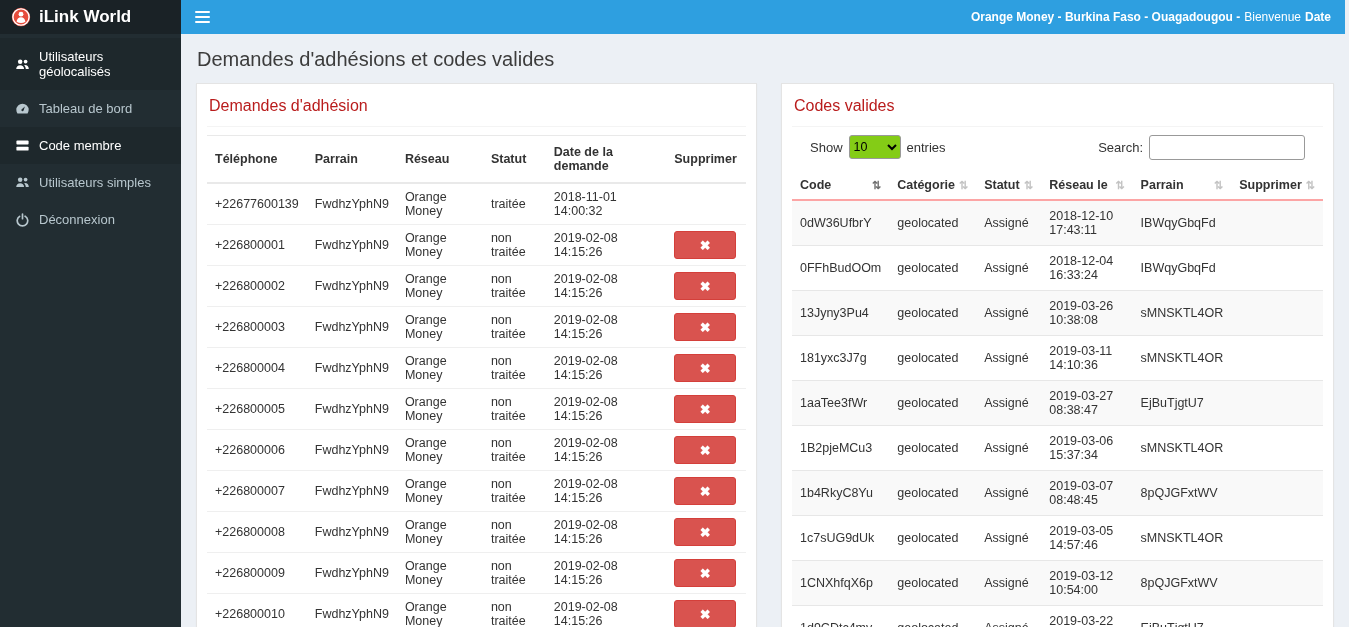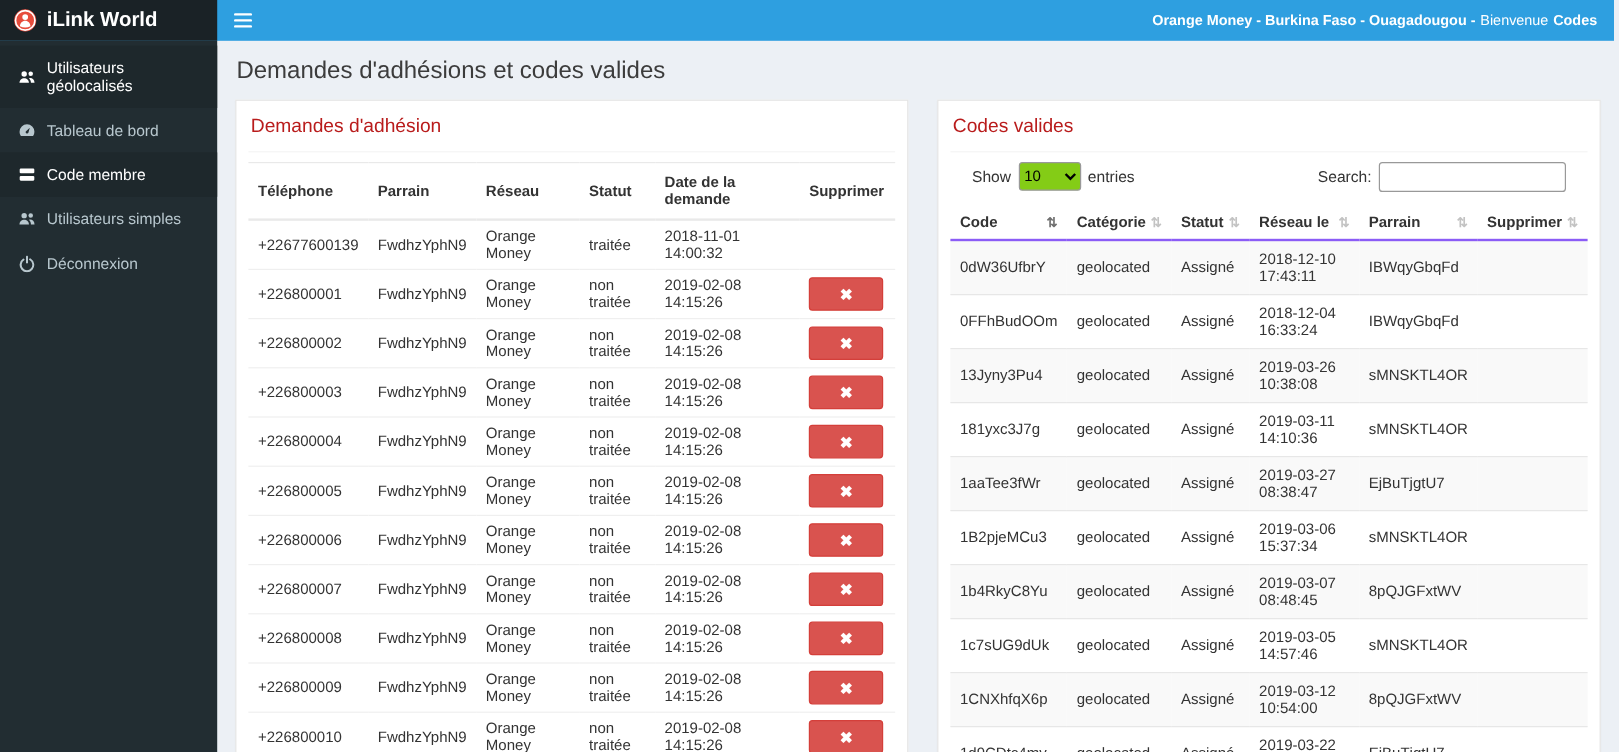--- a/index.html
+++ b/index.html
@@ -100,21 +100,21 @@
     border: 1px solid #d43f3a; border-radius: 3px;
     color: #fff; font-size: 13px; font-weight: bold; line-height: 1;
     cursor: pointer; display: block;
   }
 
   .tbl-controls { display: flex; justify-content: space-between; align-items: flex-start; margin: 7px 18px 11px; }
   .show-group, .search-group { display: flex; align-items: center; gap: 6px; font-size: 13px; color: #333; }
   select.page-length { height: 24px; width: 52px; border: 1px solid #999; border-radius: 3px; font-size: 12.5px; background: #84cc16; }
   input.search-input { width: 156px; height: 25px; border: 1px solid #999; border-radius: 3px; padding: 2px 6px; font-size: 12.5px; }
 
-  .tbl-codes thead th { padding: 7px 8px; border-bottom: 2px solid #8b5cf6; }
+  .tbl-codes thead th { padding: 7px 8px; border-bottom: 2px solid #fca5a5; }
   .thw { display: flex; justify-content: space-between; align-items: center; gap: 4px; }
   .sort-icon { color: #c3c3c3; font-size: 11px; cursor: pointer; }
   .sort-icon.sorted { color: #6f6f6f; }
   .tbl-codes tbody td { padding: 8px 8px; border-bottom: 1px solid #e7e7e7; height: 30px; }
   .tbl-codes tbody tr:nth-child(odd) { background: #f9f9f9; }
   .tbl-codes th:nth-child(1){ width: 90px; }
   .tbl-codes th:nth-child(2){ width: 86px; }
   .tbl-codes th:nth-child(3){ width: 66px; }
   .tbl-codes th:nth-child(4){ width: 124px; }
   .tbl-codes th:nth-child(5){ width: 86px; }
@@ -137,21 +137,21 @@
   </div>
   <div class="nav-rest">
     <div class="hamburger">
       <span class="bar"></span>
       <span class="bar"></span>
       <span class="bar"></span>
     </div>
     <div class="nav-user">
       <span class="b">Orange Money - Burkina Faso - Ouagadougou -</span>
       <span>Bienvenue</span>
-      <span class="b">Codes</span>
+      <span class="b">Date</span>
     </div>
   </div>
 </div>
 
 <div class="sidebar">
   <div class="side-item active">
     <span class="s-icon">
       <svg viewBox="0 0 16 16">
           <circle cx="5.5" cy="5" r="2.4"></circle>
           <path d="M1.3 12.8c0-2.3 1.9-4.1 4.2-4.1s4.2 1.8 4.2 4.1z"></path>

